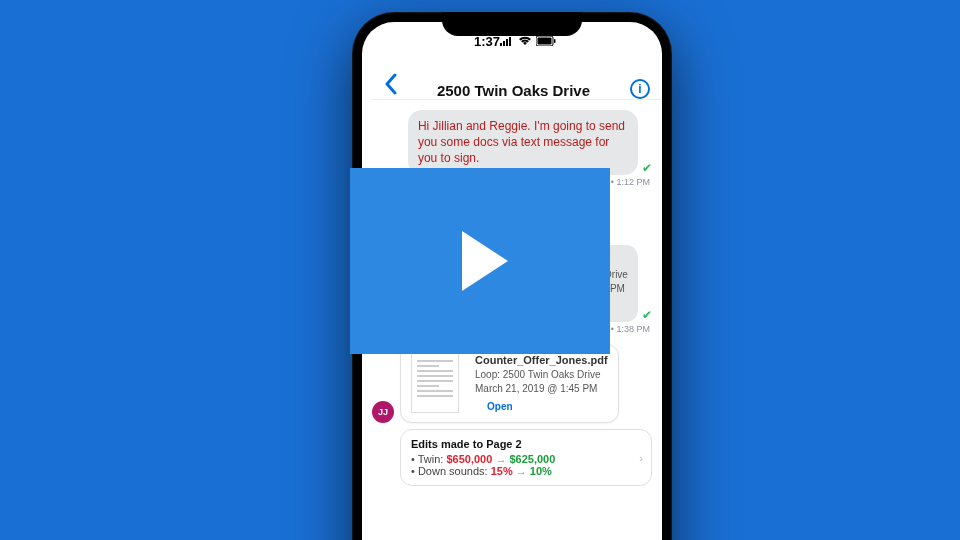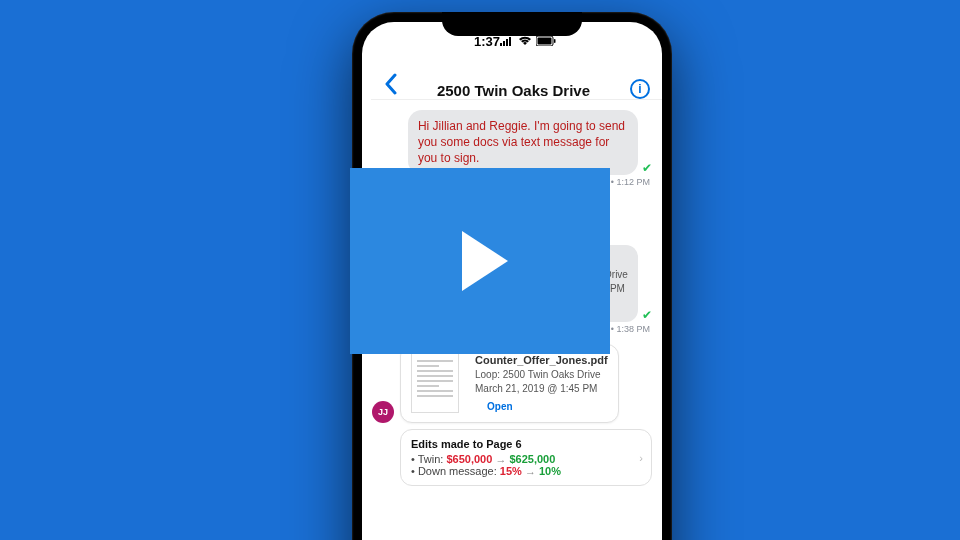--- a/index.html
+++ b/index.html
@@ -232,26 +232,26 @@
           <div class="doc-info">
             <div class="doc-title">Counter_Offer_Jones.pdf</div>
             <div>Loop: 2500 Twin Oaks Drive</div>
             <div>March 21, 2019 @ 1:45 PM</div>
             <div class="doc-open">Open</div>
           </div>
         </div>
       </div>
 
       <div class="edits-card">
-        <div class="edits-title">Edits made to Page 6</div>
+        <div class="edits-title">Edits made to Page 2</div>
         <div class="edit-line">
           <span>• Twin: </span><span class="red">$650,000</span><span class="arrow"> → </span><span class="green">$625,000</span>
         </div>
         <div class="edit-line">
-          <span>• Down message: </span><span class="red">15%</span><span class="arrow"> → </span><span class="green">10%</span>
+          <span>• Down sounds: </span><span class="red">15%</span><span class="arrow"> → </span><span class="green">10%</span>
         </div>
         <span class="chev-right">›</span>
       </div>
 
     </div>
 
   </div>
 </div>
 
 <div class="video-overlay">

